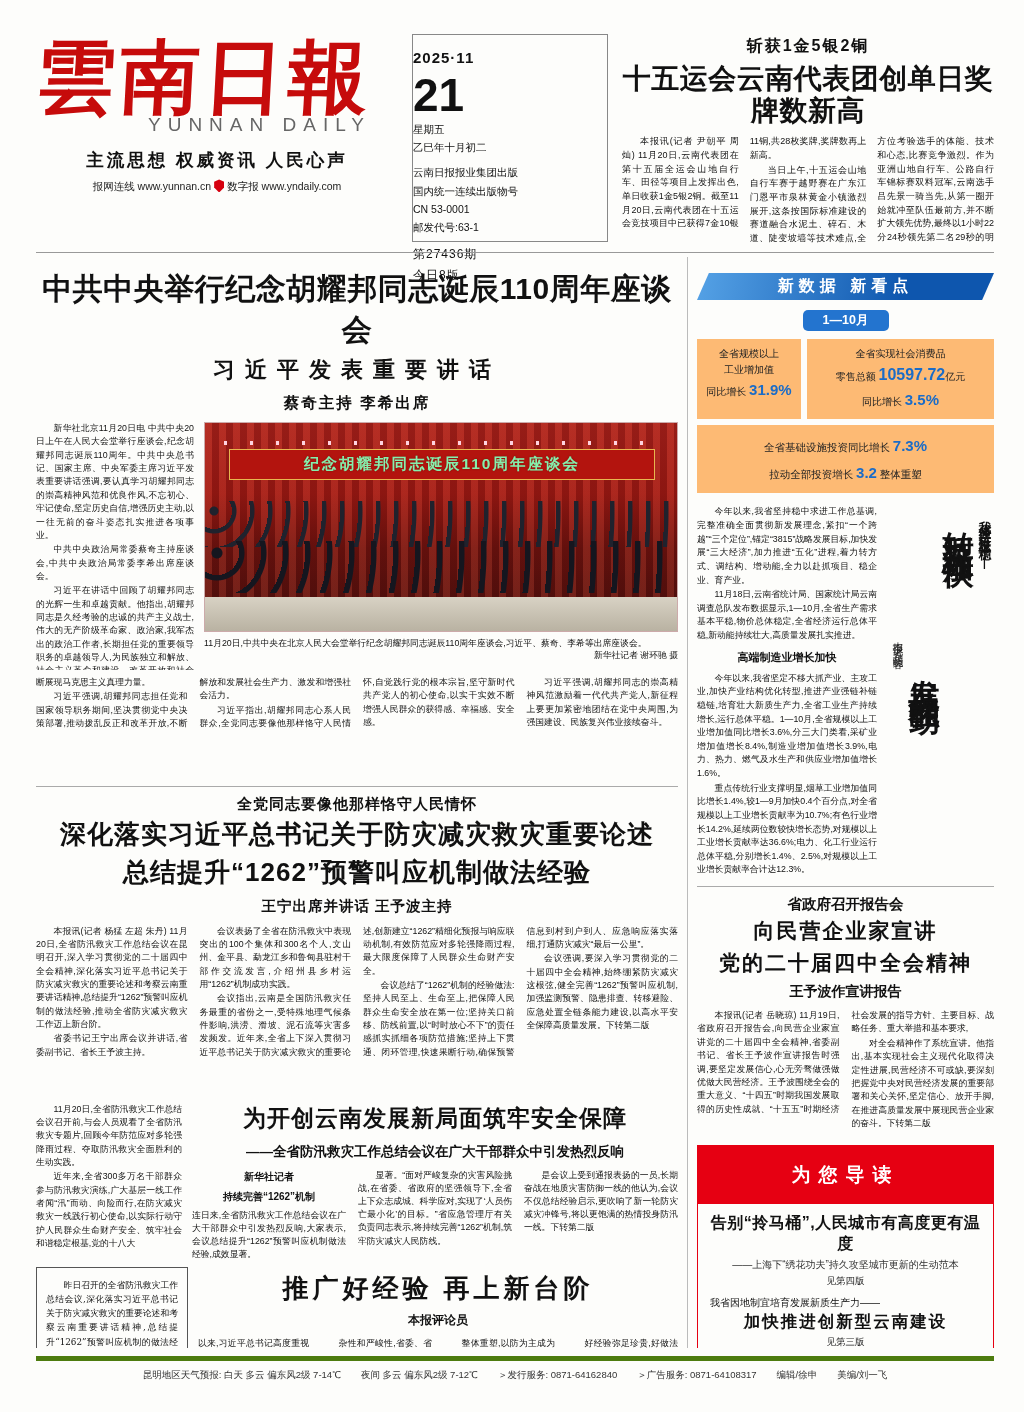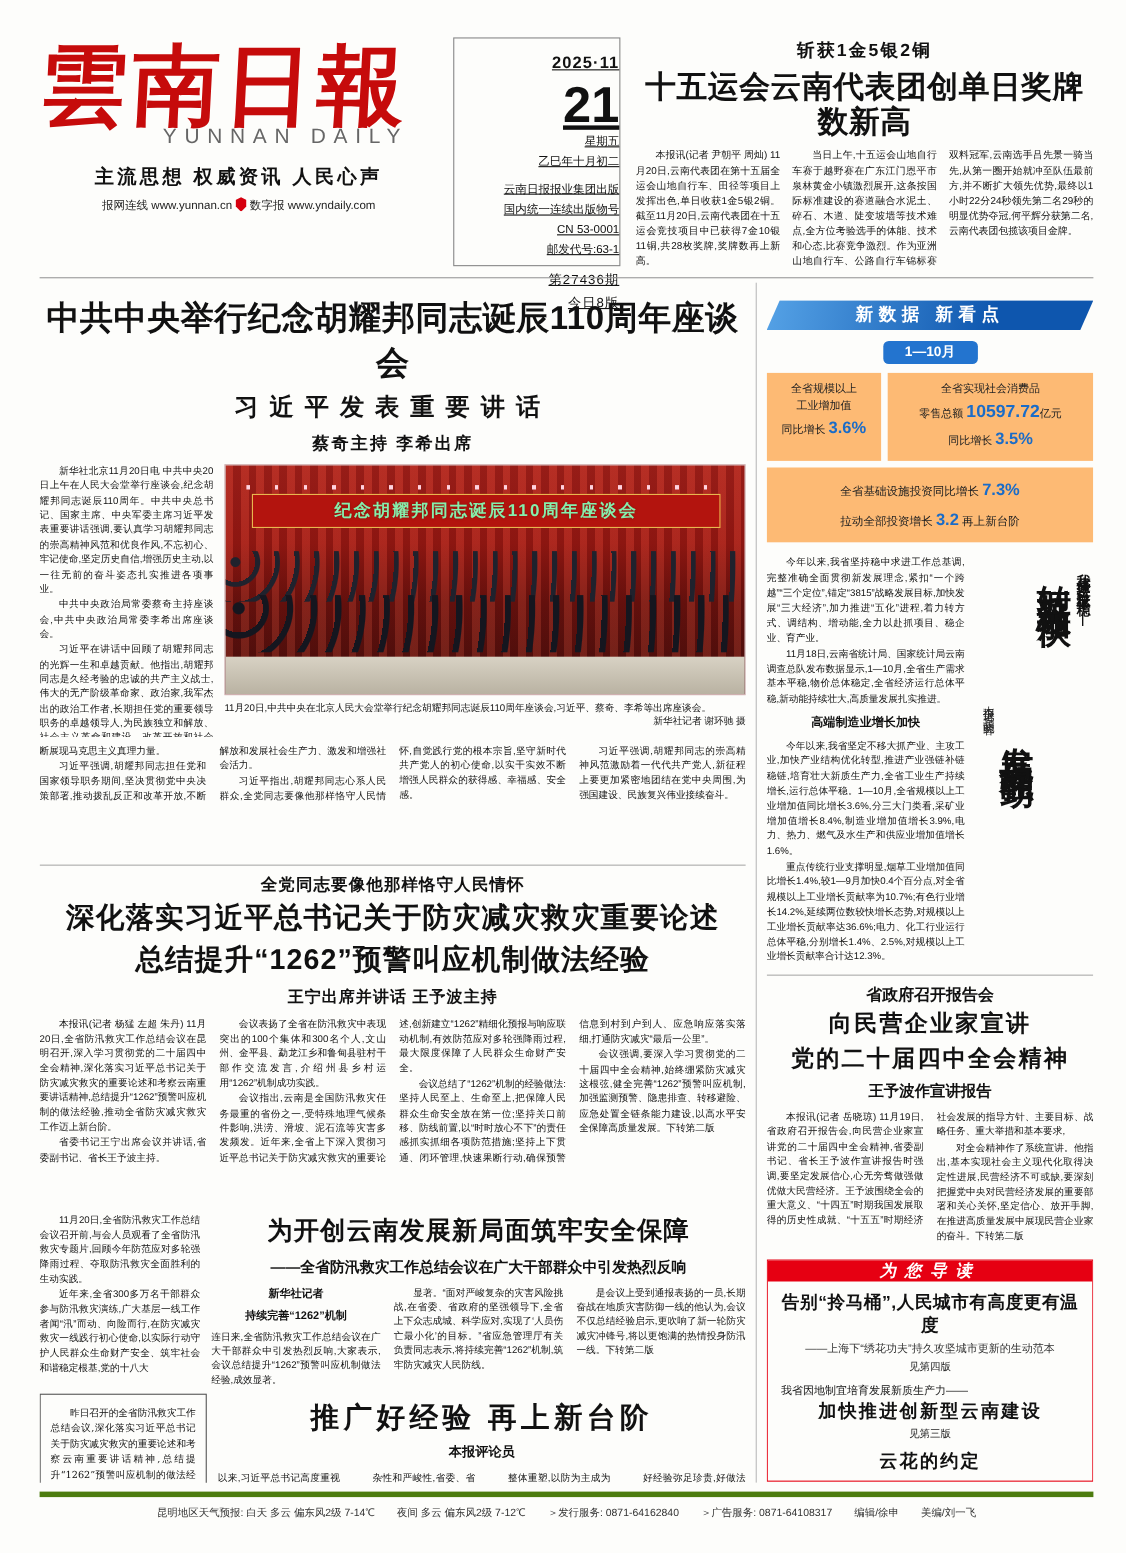--- a/index.html
+++ b/index.html
@@ -12,22 +12,22 @@
   
   .header{position:absolute;top:34px;left:36px;right:30px;height:208px;display:flex;gap:14px;}
   .masthead{width:362px;position:relative;}
   .brand-cn{font-family:"DejaVu Serif",serif;font-weight:bold;font-size:80px;line-height:1.08;
             color:#c60b0b;letter-spacing:4px;white-space:nowrap;transform:skewX(-3deg);}
   .brand-en{font-size:19px;color:#666;letter-spacing:7px;margin:-6px 0 0 112px;}
   .slogan{font-size:17.5px;font-weight:bold;letter-spacing:3px;margin-top:12px;text-align:center;}
   .mlinks{font-size:10.5px;margin-top:7px;text-align:center;color:#222;}
   .shield{display:inline-block;width:10px;height:13px;background:#d6000f;vertical-align:-2px;margin:0 3px;
           clip-path:polygon(50% 0,100% 18%,100% 62%,50% 100%,0 62%,0 18%);}
-  .datebox{width:152px;border:1px solid #888;text-align:right;padding-top:10px;font-size:10.5px;
-           line-height:1.75;color:#111;box-sizing:border-box;text-decoration:underline;}
+  .datebox{width:196px;border:1px solid #888;text-align:left;padding-top:10px;font-size:10.5px;
+           line-height:1.75;color:#111;box-sizing:border-box;}
   .db-ym{font-size:15px;font-weight:bold;letter-spacing:1px;}
   .db-day{font-size:46px;font-weight:bold;line-height:1.05;}
   .db-gap{height:7px;}
   .db-issue{font-size:12px;letter-spacing:1px;}
   .top-article{flex:1;min-width:0;}
   .sp-kicker{font-size:16px;font-weight:bold;text-align:center;margin-top:2px;letter-spacing:2px;}
   .sp-head{font-size:28px;font-weight:900;text-align:center;line-height:1.15;margin:6px 0 8px;letter-spacing:0.5px;}
   .sp-body{column-count:3;column-gap:11px;font-size:9px;line-height:1.52;height:120px;overflow:hidden;}
 
   
@@ -107,22 +107,22 @@
   .v-m1{margin-top:2px;}
   .v-kicker{writing-mode:vertical-rl;font-size:12.5px;font-weight:bold;margin-top:6px;letter-spacing:3px;}
   .econ-sub{font-weight:bold;text-align:center;font-size:11px;margin:6px 0;text-indent:0;}
   .r-rule{border-top:1px solid #aaa;margin:9px 0 8px;}
   .rep-kicker{font-size:14.5px;font-weight:bold;text-align:center;}
   .rep-head{font-size:21px;font-weight:900;text-align:center;line-height:1.35;letter-spacing:2px;margin-top:3px;}
   .rep-sub{font-size:14px;font-weight:bold;text-align:center;margin:6px 0 0;}
   .rep-body{column-count:2;column-gap:12px;font-size:8.8px;line-height:1.52;height:124px;overflow:hidden;margin-top:8px;}
 
   .daodu{margin-top:12px;border:1px solid #e60012;}
-  .daodu-banner{background:#e60012;color:#fff;text-align:center;font-size:15px;font-weight:bold;
-        letter-spacing:8px;padding:0 0;font-style:italic;}
+  .daodu-banner{background:#e60012;color:#fff;text-align:center;font-size:19px;font-weight:bold;
+        letter-spacing:8px;padding:16px 0;}
   .daodu-body{padding:9px 12px 6px;text-align:center;}
   .d-title1{font-size:16px;font-weight:900;letter-spacing:0.5px;}
   .d-title{font-size:16.5px;font-weight:900;letter-spacing:2px;}
   .d-sub{font-size:10px;color:#333;margin-top:3px;}
   .d-page{font-size:9.5px;color:#222;margin:3px 0 8px;}
   .d-pre{font-size:10px;text-align:left;margin-bottom:1px;}
 
   
   .footer{position:absolute;left:36px;right:30px;bottom:30px;border-top:5px solid #4d7c0f;padding-top:8px;
         display:flex;gap:20px;font-size:9.5px;color:#333;justify-content:center;white-space:nowrap;}
@@ -258,31 +258,31 @@
 
     <div class="right-col">
 
       <div class="data-banner">新数据 新看点</div>
       <div class="period">1—10月</div>
 
       <div class="stats-row">
         <div class="statbox st1">
           <div>全省规模以上</div>
           <div>工业增加值</div>
-          <div><span>同比增长</span> <span class="stv">3.6%</span></div>
+          <div><span>同比增长</span> <span class="stv">31.9%</span></div>
         </div>
         <div class="statbox st2">
           <div>全省实现社会消费品</div>
           <div><span>零售总额</span> <span class="stv-big">10597.72</span><span>亿元</span></div>
           <div><span>同比增长</span> <span class="stv">3.5%</span></div>
         </div>
       </div>
       <div class="statbox st3">
         <div><span>全省基础设施投资同比增长</span> <span class="stv">7.3%</span></div>
-        <div><span>拉动全部投资增长</span> <span class="stv">3.2</span> <span>再上新台阶</span></div>
+        <div><span>拉动全部投资增长</span> <span class="stv">3.2</span> <span>整体重塑</span></div>
       </div>
 
       <div class="economy just">
         <div class="vert-wrap">
           <div class="v-byline">本报记者 胡晓蓉</div>
           <div class="v-main v-m2">发展动能强劲</div>
           <div class="v-main v-m1">转型升级加快</div>
           <div class="v-kicker">我省经济运行总体平稳——</div>
         </div>
         <div>

